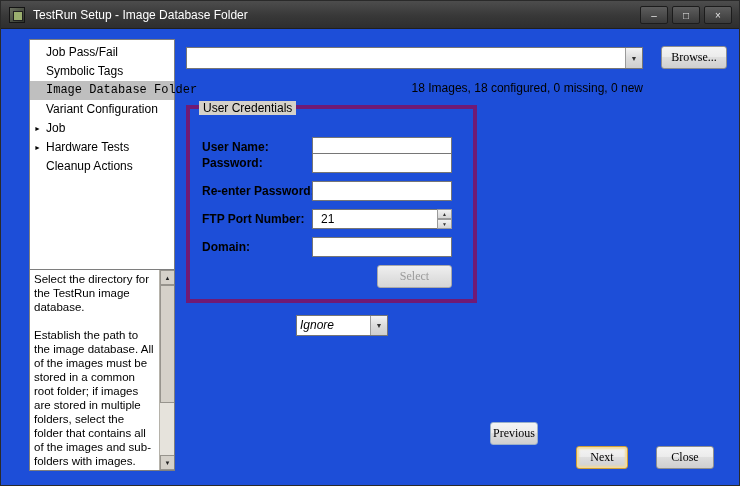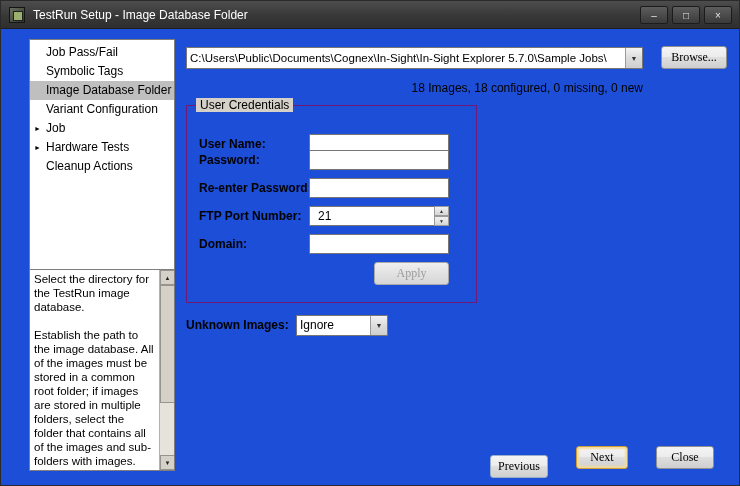--- a/index.html
+++ b/index.html
@@ -21,21 +21,21 @@
   .winbtns { position:absolute; right:7px; top:5px; display:flex; gap:4px; }
   .winbtn { width:28px; height:18px; background:linear-gradient(#5d5d5d,#3a3a3a);
             border:1px solid #1c1c1c; border-radius:2px; color:#e6e6e6;
             display:flex; align-items:center; justify-content:center; font-size:10px; cursor:default; }
 
   
   .sidebar { position:absolute; left:28px; top:38px; width:146px; height:239px;
              background:#ffffff; border:1px solid #7e7e7e; padding-top:3px; }
   .side-item { position:relative; height:19px; line-height:19px; padding-left:16px;
                white-space:nowrap; cursor:default; }
-  .side-item.selected { background:#bfbfbf; }
+  .side-item.selected { background:#bfbfbf;font-family:Liberation Mono, monospace; }
   .expand-arrow { position:absolute; left:4px; top:0; width:10px; height:19px;
                   font-size:7px; line-height:19px; color:#000; }
 
   
   .descbox { position:absolute; left:28px; top:268px; width:146px; height:202px;
              background:#ffffff; border:1px solid #7e7e7e; overflow:hidden; }
   .desctext { position:absolute; left:0; top:0; right:15px; bottom:0; padding:2px 3px 0 4px;
               font-size:11.5px; line-height:14px; white-space:pre-line; overflow:hidden; }
   .vscroll { position:absolute; right:0; top:0; width:15px; height:100%;
              background:#e6e3dc; border-left:1px solid #b5b2aa; }
@@ -57,53 +57,53 @@
                justify-content:center; font-size:7px; color:#333; }
   .path-combo { left:185px; top:46px; width:457px; height:22px; }
   .path-combo .combo-text { font-size:11.5px; line-height:20px; }
 
   
   .btn { position:absolute; border:1px solid #8e8f8f; border-radius:3px;
          background:linear-gradient(#f4f4f4 0%,#ececec 45%,#dedede 50%,#cfcfcf 100%);
          font-family:Liberation Serif, serif; font-size:12px; color:#000;
          text-align:center; cursor:default; }
   .browse-btn { left:660px; top:45px; width:66px; height:23px; }
-  .prev-btn { left:489px; top:454px; width:58px; height:23px; border-color:#9ab0c9; }
+  .prev-btn { left:489px; top:421px; width:48px; height:23px; border-color:#9ab0c9; }
   .next-btn { left:575px; top:445px; width:52px; height:23px; border-color:#cf9f36;
               box-shadow:inset 0 0 2px 2px #f3dc9d; }
   .close-btn { left:655px; top:445px; width:58px; height:23px; }
   .apply-btn { left:187px; top:156px; width:75px; height:23px; color:#9b9b9b;
                background:linear-gradient(#efefef,#e2e2e2 50%,#d6d6d6); border-color:#a9a9a9; }
 
   
   .status { position:absolute; left:185px; top:80px; width:457px; text-align:right; font-size:12px; }
 
   
   .groupbox { position:absolute; left:185px; top:104px; width:291px; height:198px;
-              border:1px solid #701a75; }
+              border:4px solid #701a75; }
   .group-title { position:absolute; left:9px; top:-8px; background:#d5d1c9;
                  padding:0 4px; font-size:12px; }
   .g-label { position:absolute; left:12px; font-weight:bold; font-size:12px; line-height:20px;
              white-space:nowrap; }
   .g-input { position:absolute; left:122px; width:140px; height:20px;
              border:1px solid #767676; background:#fff; padding:0 3px;
              font-family:"Liberation Sans", sans-serif; font-size:12px; }
   .row0 { top:28px; } .row1 { top:44px; } .row2 { top:72px; } .row3 { top:100px; } .row4 { top:128px; }
   .spin { position:absolute; left:247px; top:100px; width:15px; height:20px; }
   .spin-btn { position:absolute; left:0; width:15px; height:10px;
               background:linear-gradient(#f2f2f2,#d6d6d6); border:1px solid #9a9a9a;
               font-size:5px; display:flex; align-items:center; justify-content:center; color:#333; }
   .spin-btn.up { top:0; } .spin-btn.down { bottom:0; }
   .ftp-input { padding-right:16px;padding-left:8px; }
 
   
   .unknown-label { position:absolute; left:185px; top:314px; font-weight:bold;
                    font-size:12px; line-height:21px; }
   .unknown-combo { left:295px; top:314px; width:92px; height:21px; }
-  .unknown-combo .combo-text { line-height:19px; font-size:12px; }
+  .unknown-combo .combo-text { line-height:19px; font-size:12px;font-style:italic; }
 </style>
 </head>
 <body>
 
 <div class="win">
 
   <div class="titlebar">
     <span class="app-icon"></span>
     <span class="title-text">TestRun Setup - Image Database Folder</span>
     <div class="winbtns">
@@ -154,21 +154,20 @@
         <span>▲</span>
       </div>
       <div class="sthumb"></div>
       <div class="sbtn down">
         <span>▼</span>
       </div>
     </div>
   </div>
 
   <div class="combo path-combo">
-    <span class="combo-text">C:\Users\Public\Documents\Cognex\In-Sight\In-Sight Explorer 5.7.0\Sample Jobs\</span>
     <span class="combo-btn">
       <span>▼</span>
     </span>
   </div>
   <button class="btn browse-btn">Browse...</button>
 
   <div class="status">18 Images, 18 configured, 0 missing, 0 new</div>
 
   <div class="groupbox">
     <span class="group-title">User Credentials</span>
@@ -189,24 +188,23 @@
         <span>▲</span>
       </div>
       <div class="spin-btn down">
         <span>▼</span>
       </div>
     </div>
 
     <span class="g-label row4">Domain:</span>
     <input class="g-input row4" type="text" value="" style="">
 
-    <button class="btn apply-btn" disabled="">Apply</button>
-  </div>
-
-  <span class="unknown-label">Unknown Images:</span>
+    <button class="btn apply-btn" disabled="">Select</button>
+  </div>
+
   <div class="combo unknown-combo">
     <span class="combo-text">Ignore</span>
     <span class="combo-btn">
       <span>▼</span>
     </span>
   </div>
 
   <button class="btn prev-btn">Previous</button>
   <button class="btn next-btn">Next</button>
   <button class="btn close-btn">Close</button>

